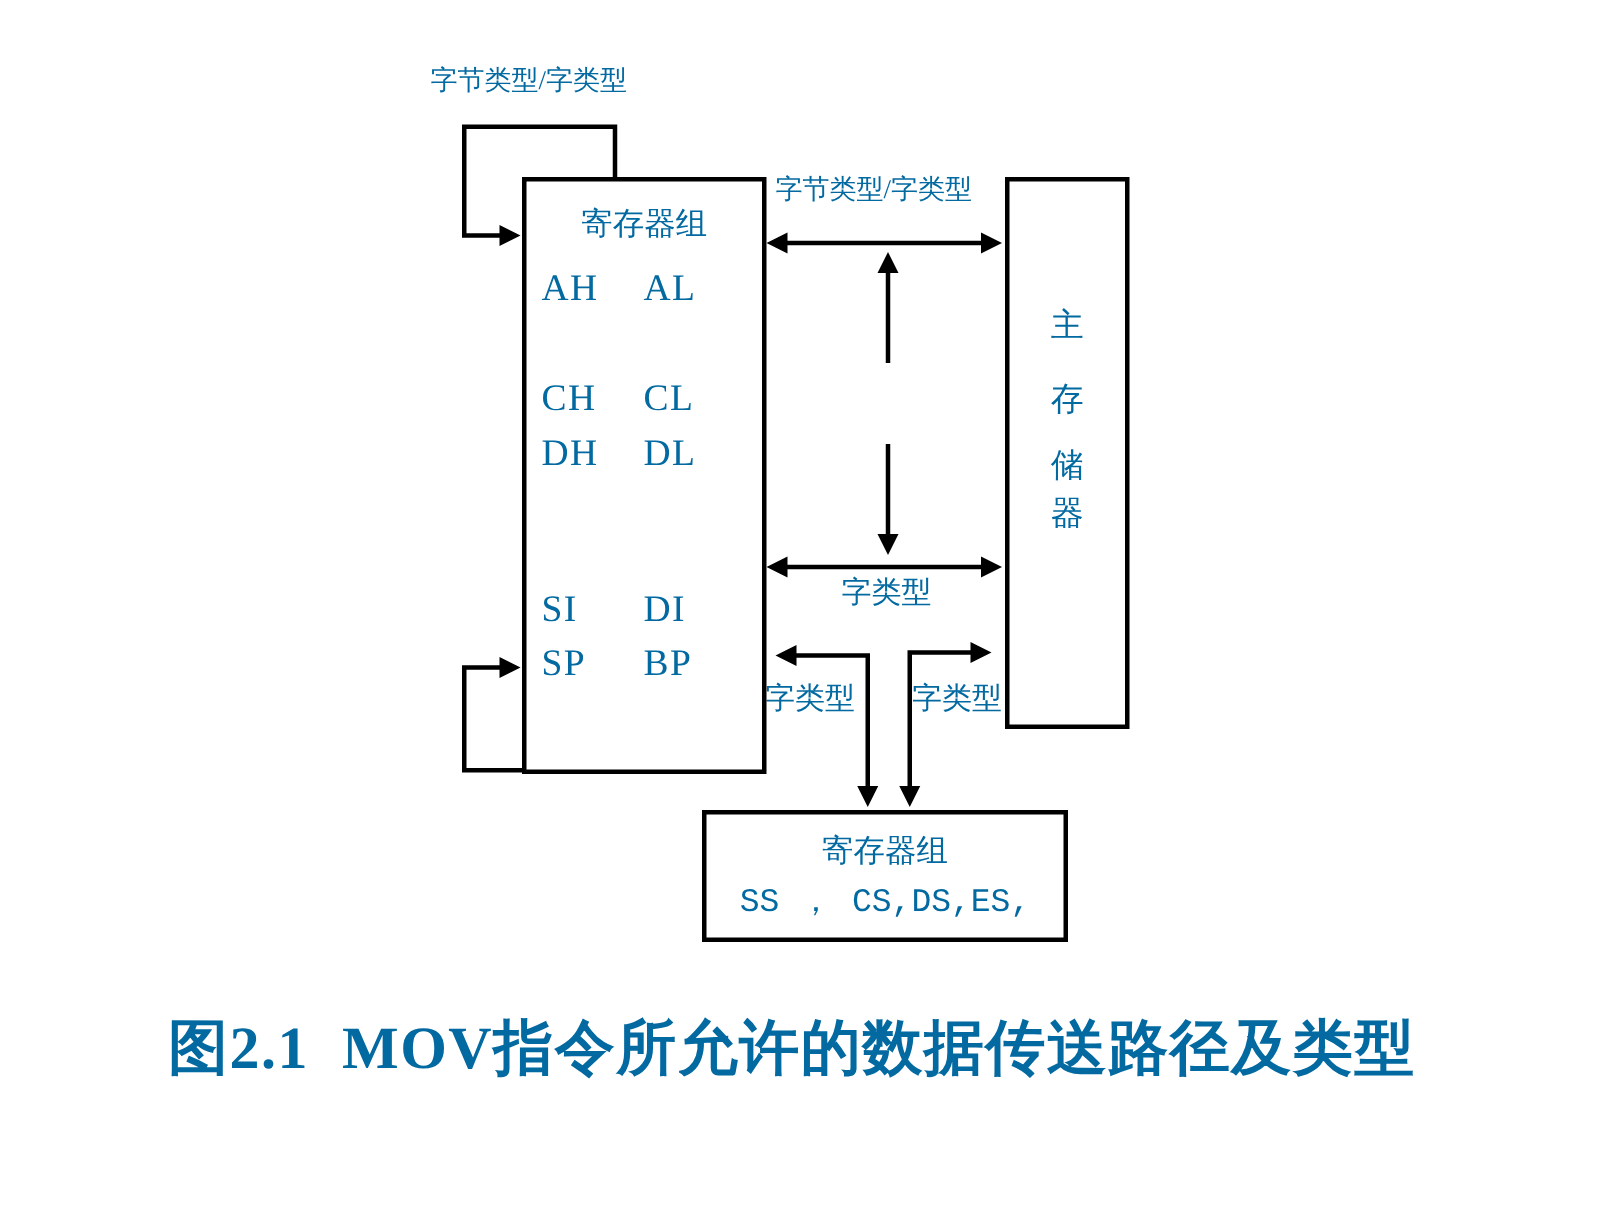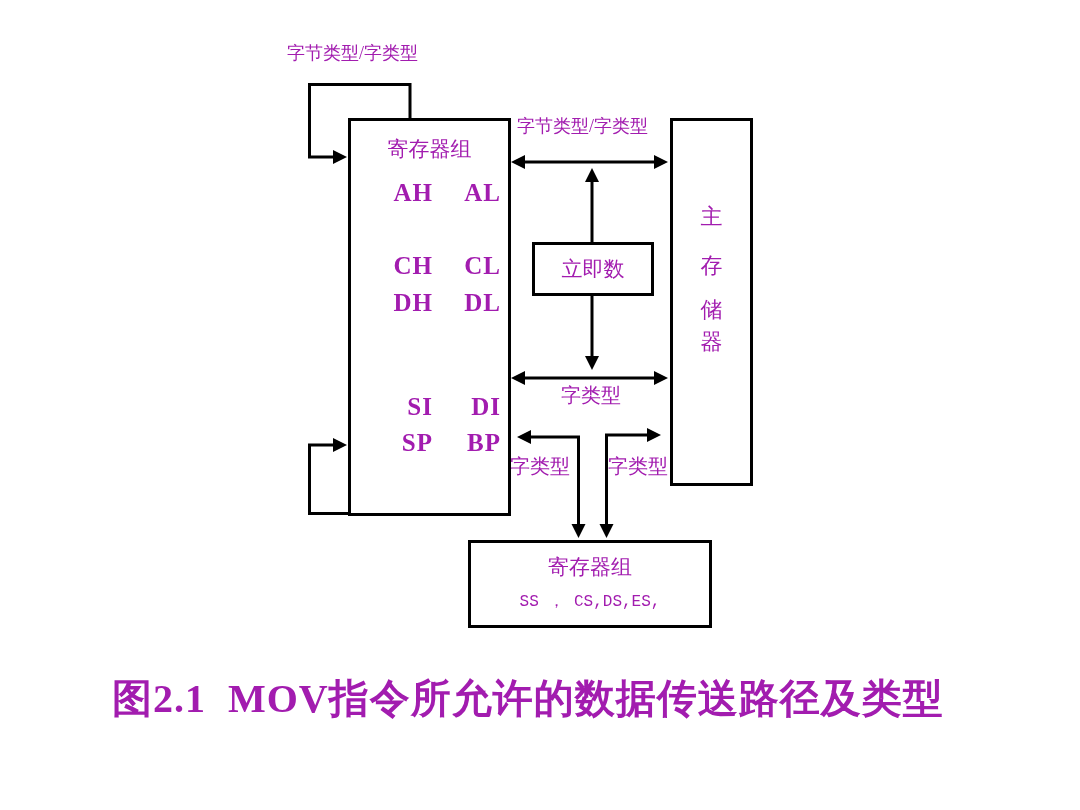--- a/index.html
+++ b/index.html
@@ -3,21 +3,21 @@
 <meta charset="utf-8">
 <style>
   html, body { margin: 0; padding: 0; background: #ffffff; }
   .stage {
     position: relative;
     width: 1080px;
     height: 810px;
     background: #ffffff;
     overflow: hidden;
     font-family: "Liberation Serif", "DejaVu Serif", serif;
-    color: #a21caf;
+    color: #0369a1;
   }
   svg.wires { position: absolute; left: 0; top: 0; width: 1080px; height: 810px; }
 
   .box {
     position: absolute;
     border: 3px solid #000;
     background: #fff;
     box-sizing: border-box;
   }
   .reg-box    { left: 348px; top: 118px; width: 163px; height: 398px; }
@@ -31,37 +31,37 @@
     font-size: 18px;
     line-height: 20px;
     white-space: nowrap;
     letter-spacing: 0px;
   }
   .box-title { font-size: 21px; line-height: 24px; text-align: center; }
 
   .reg-title { left: 0; right: 0; top: 16px; position: absolute; }
   .reg-row   { position: absolute; left: 0; right: 0; height: 26px; }
   .reg-cell  {
-    position: absolute; width: 72px; text-align: right;
-    font-size: 25px; line-height: 26px; letter-spacing: 1px; font-weight: bold;
+    position: absolute; width: 72px; text-align: left;
+    font-size: 25px; line-height: 26px; letter-spacing: 1px;
   }
   .reg-cell.c1 { left: 10px; }
   .reg-cell.c2 { left: 78px; }
 
   .mem-char {
     position: absolute; left: 0; right: 0;
     text-align: center; font-size: 22px; line-height: 24px;
   }
 
   .seg-title { position: absolute; left: 0; right: 0; top: 12px; }
   .seg-regs  {
     position: absolute; left: 0; right: 0; top: 46px;
     text-align: center;
     font-family: "Liberation Mono", "DejaVu Sans Mono", monospace;
-    font-size: 16px; line-height: 26px; letter-spacing: 0px;
+    font-size: 22px; line-height: 26px; letter-spacing: 0px;
     white-space: pre;
   }
 
   .imm-label { font-size: 21px; }
 
   .word-label { font-size: 20px; line-height: 22px; }
 
   .caption {
     position: absolute;
     left: 112px; top: 680px;
@@ -140,23 +140,20 @@
     </div>
   </div>
 
   <div class="box mem-box">
     <span class="mem-char" style="top:84px;">主</span>
     <span class="mem-char" style="top:133px;">存</span>
     <span class="mem-char" style="top:177px;">储</span>
     <span class="mem-char" style="top:209px;">器</span>
   </div>
 
-  <div class="box imm-box">
-    <span class="imm-label">立即数</span>
-  </div>
 
   <div class="box seg-box">
     <div class="seg-title box-title">寄存器组</div>
     <div class="seg-regs">SS ， CS,DS,ES,</div>
   </div>
 
   <div class="caption">图2.1  MOV指令所允许的数据传送路径及类型</div>
 
 </div>
 

